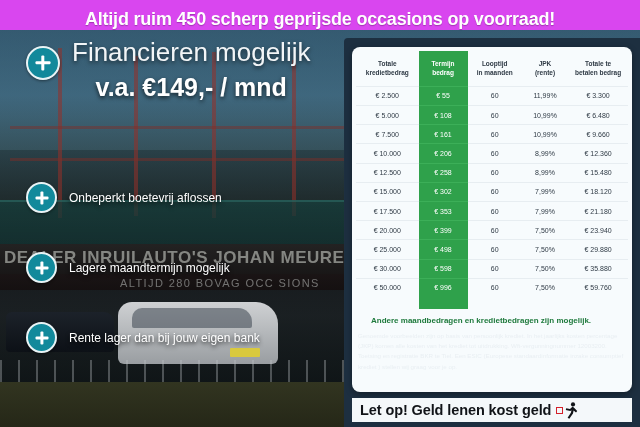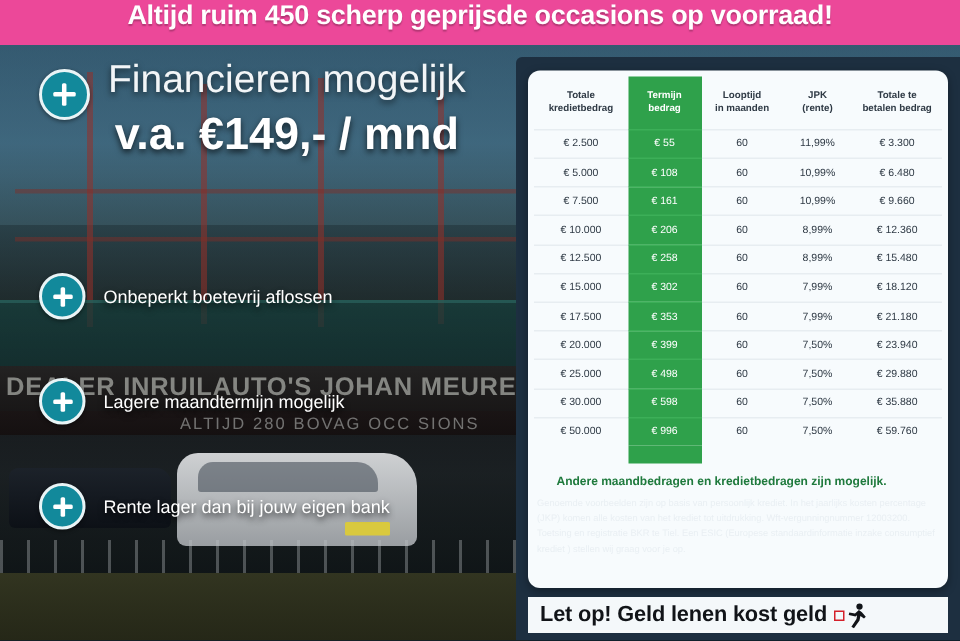--- a/index.html
+++ b/index.html
@@ -122,23 +122,23 @@
     background:
       repeating-linear-gradient(to right,
         rgba(190,195,198,0.35) 0px, rgba(190,195,198,0.35) 2px,
         transparent 2px, transparent 18px);
   }
 
   
   .topbar {
     position: absolute;
     left: 0; top: 0; width: 640px; height: 30px;
-    background: #ec4899;
+    background: #d946ef;
     display: flex;
-    align-items: flex-start;
+    align-items: flex-end;
     justify-content: center;
   }
   .topbar-text {
     color: #ffffff;
     font-size: 18px;
     font-weight: bold;
     letter-spacing: -0.2px;
     white-space: nowrap;
     text-shadow: 0 1px 1px rgba(0,0,0,.25);
   }
@@ -193,21 +193,21 @@
   .headline-1 {
     color: #f2f5f7;
     font-size: 26px;
     font-weight: normal;
     line-height: 1.15;
     white-space: nowrap;
     text-shadow: 0 2px 4px rgba(0,0,0,.6);
   }
   .headline-2 {
     color: #ffffff;
-    font-size: 30px;
+    font-size: 25px;
     font-weight: bold;
     line-height: 1.2;
     margin-top: 4px;
     text-align: center;
     white-space: nowrap;
     text-shadow: 0 2px 4px rgba(0,0,0,.7);
   }
 
   .bullet {
     position: absolute;

